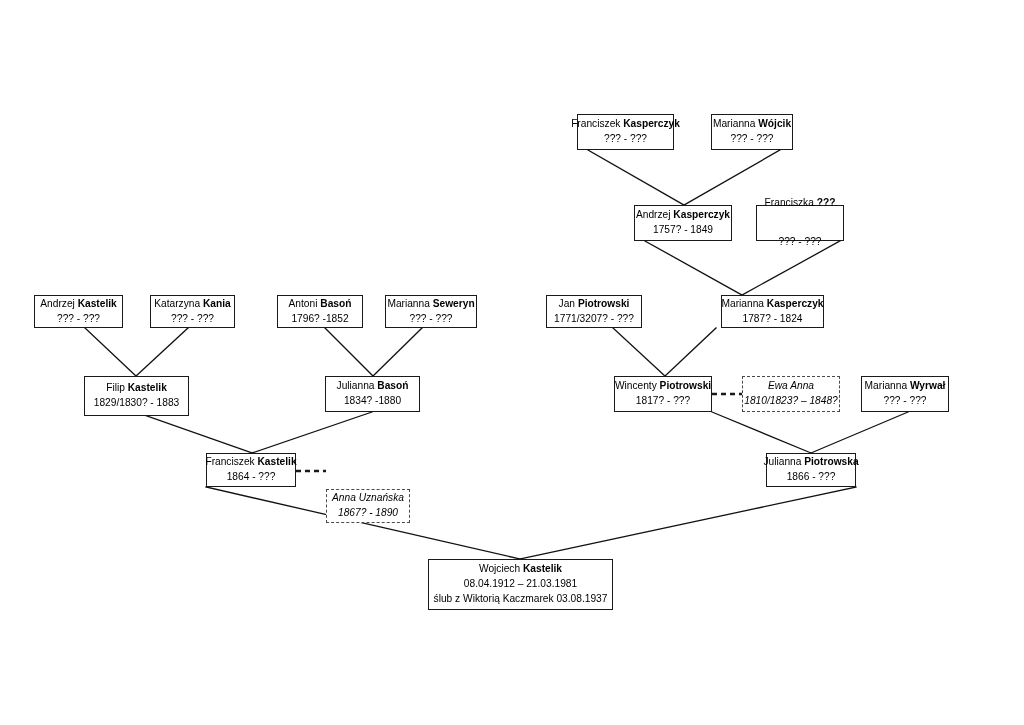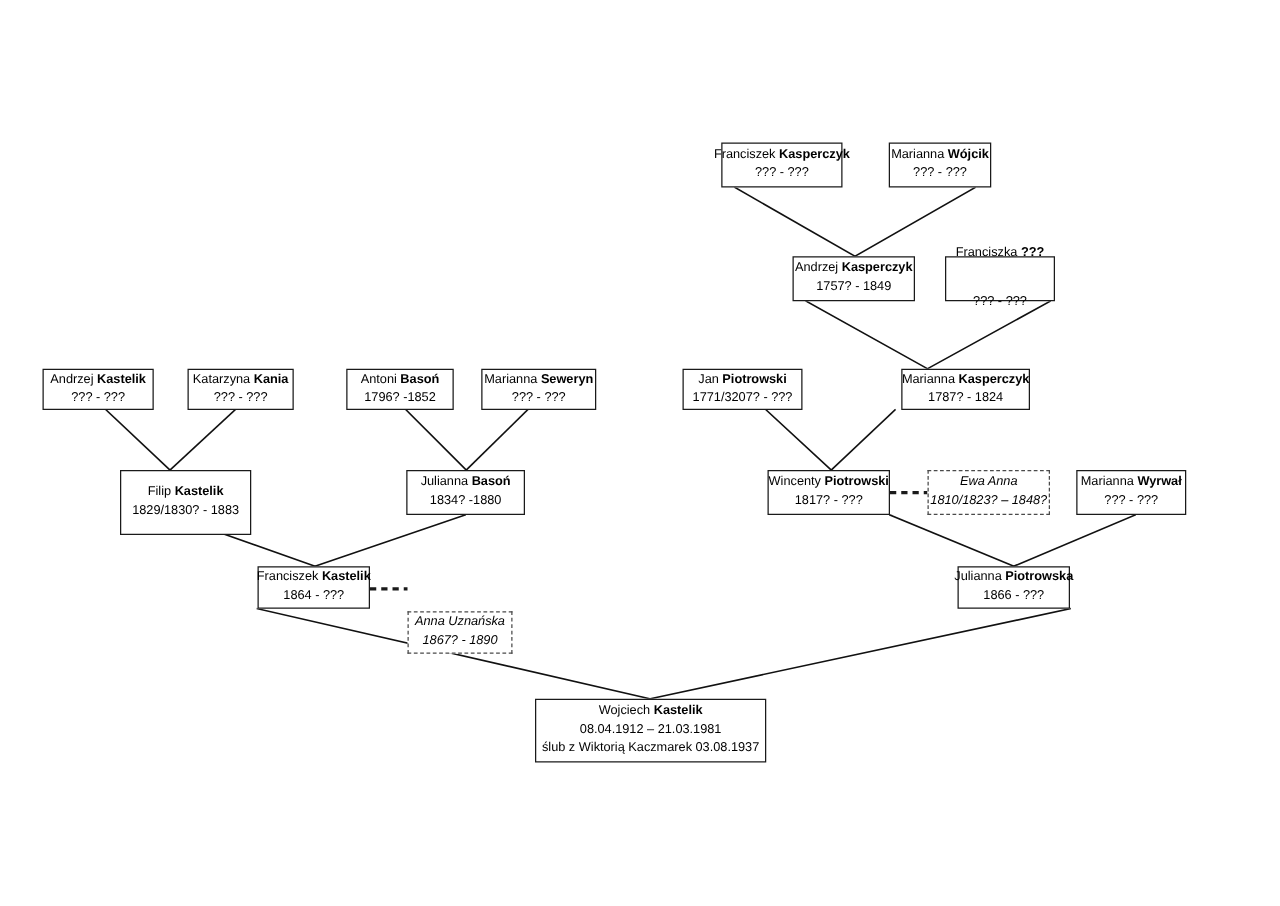--- a/index.html
+++ b/index.html
@@ -130,21 +130,21 @@
   <div class="node" style="left:546px; top:295px; width:96px; height:33px;">
     <div class="nm"><span>Jan </span><b>Piotrowski</b></div>
     <div class="dt">1771/3207? - ???</div>
   </div>
 
   <div class="node" style="left:721px; top:295px; width:103px; height:33px;">
     <div class="nm"><span>Marianna </span><b>Kasperczyk</b></div>
     <div class="dt">1787? - 1824</div>
   </div>
 
-  <div class="node" style="left:84px; top:376px; width:105px; height:52px;margin-left:12px;">
+  <div class="node" style="left:84px; top:376px; width:105px; height:40px;">
     <div class="nm"><span>Filip </span><b>Kastelik</b></div>
     <div class="dt">1829/1830? - 1883</div>
   </div>
 
   <div class="node" style="left:325px; top:376px; width:95px; height:36px;">
     <div class="nm"><span>Julianna </span><b>Basoń</b></div>
     <div class="dt">1834? -1880</div>
   </div>
 
   <div class="node" style="left:614px; top:376px; width:98px; height:36px;">

